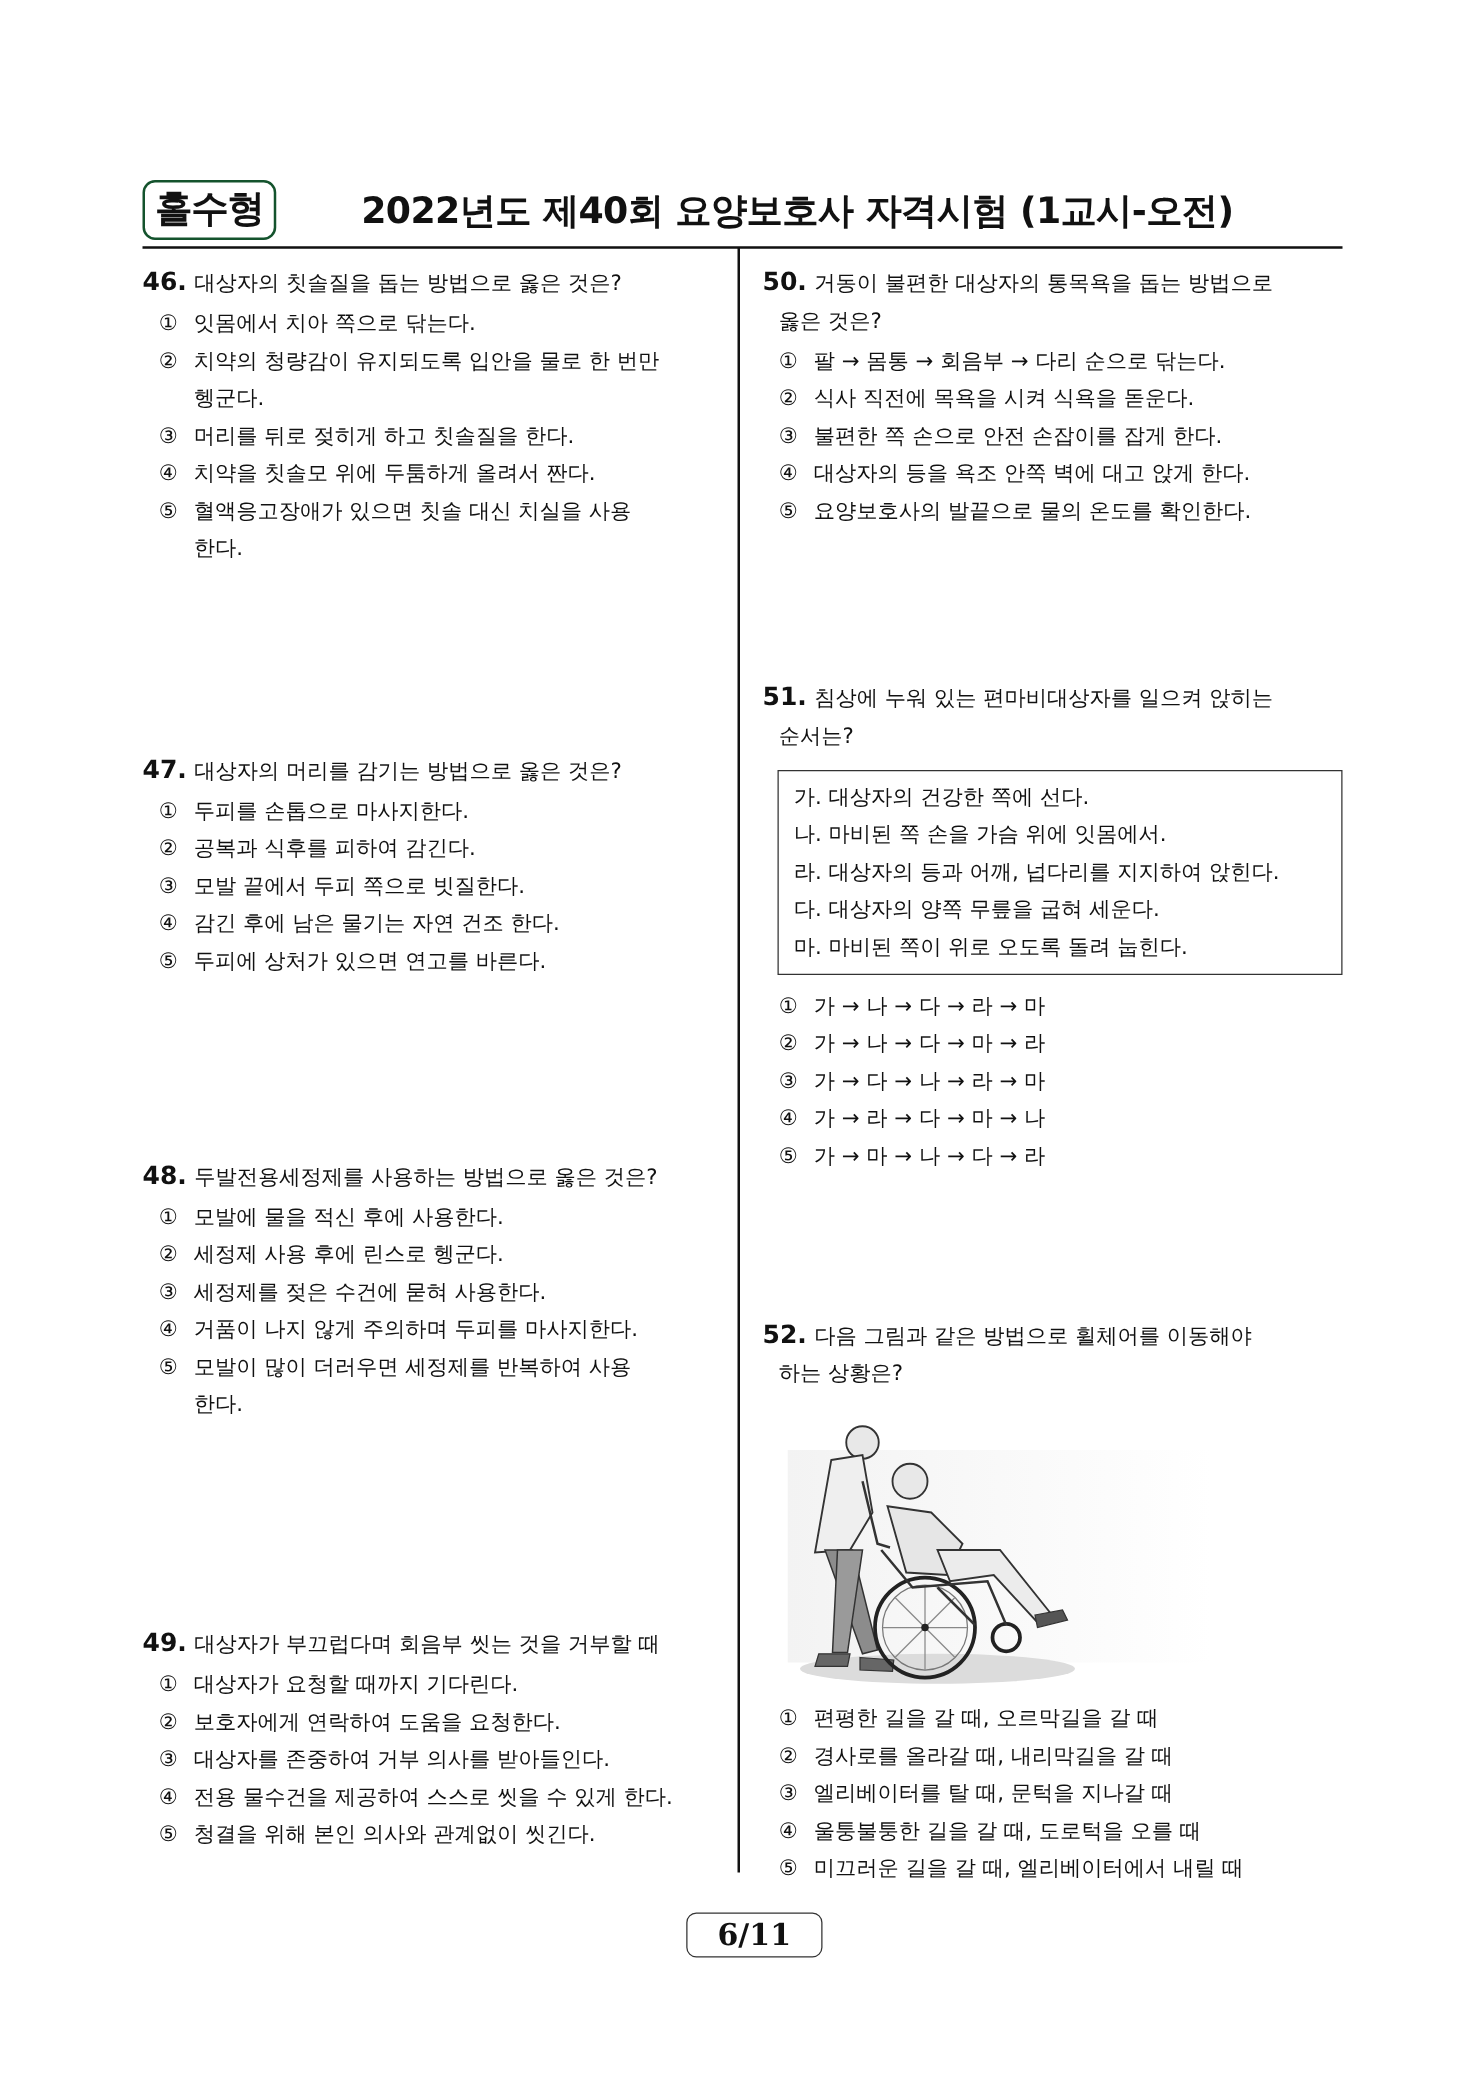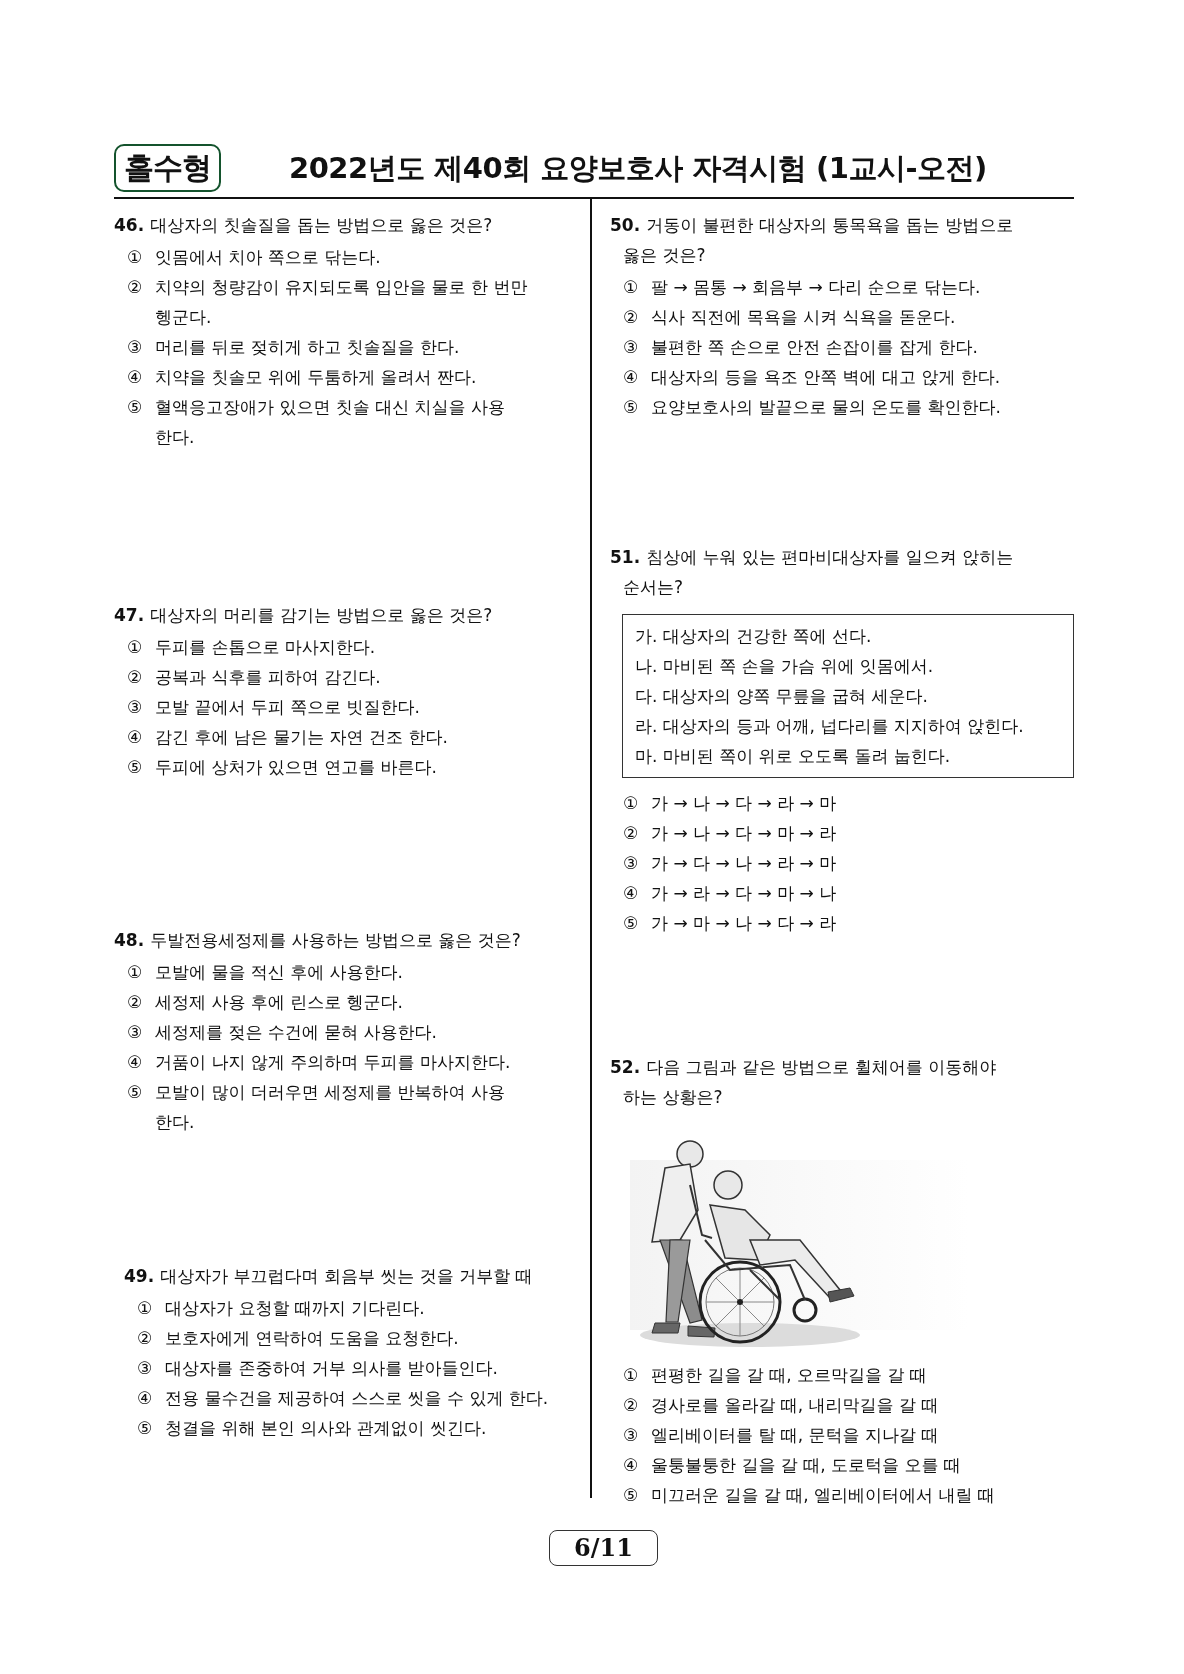--- a/index.html
+++ b/index.html
@@ -7,21 +7,21 @@
          font-family: "DejaVu Sans", "Liberation Sans", sans-serif; color: #111; }
   .header { position: absolute; left: 114px; top: 144px; width: 960px; height: 50px; }
   .form-type { position: absolute; left: 0; top: 0; height: 44px; padding: 0 8px;
                border: 2px solid #14532d; border-radius: 10px; font-size: 30px; font-weight: bold;
                line-height: 44px; letter-spacing: -1px; }
   .title { position: absolute; left: 175px; top: 2px; font-size: 29px; font-weight: bold;
            line-height: 44px; letter-spacing: -0.5px; white-space: nowrap; text-align: right; }
   .header-rule { position: absolute; left: 114px; top: 197px; width: 960px; height: 2px; background: #111; }
   .col-divider { position: absolute; left: 590px; top: 198px; width: 1.5px; height: 1300px; background: #111; }
   .q { position: absolute; font-size: 17px; line-height: 30px; }
-  .q-num { font-weight: bold; font-size: 17px; margin-right: 6px; }
+  .q-num { font-weight: bold; font-size: 20px; margin-right: 6px; }
   .q-stem { display: block; }
   .q-stem .cont { display: block; padding-left: 13px; }
   .opts { margin-top: 2px; }
   .opt { display: flex; padding-left: 13px; }
   .opt-mark { width: 28px; flex: 0 0 28px; }
   .opt-text { flex: 1; text-align: justify; text-align-last: left; }
   .opt-text .cont { display: block; }
   .left { left: 114px; width: 460px; }
   .right { left: 610px; width: 464px; }
   .box { margin: 12px 0 10px 12px; border: 1.5px solid #333; padding: 6px 12px; }
@@ -127,21 +127,21 @@
     <div class="opt">
         <span class="opt-mark">⑤</span>
         <span class="opt-text">
           <span class="cont">모발이 많이 더러우면 세정제를 반복하여 사용</span>
           <span class="cont">한다.</span>
         </span>
       </div>
   </div>
 </div>
 
-<div class="q left" style="top:1261px;margin-left:10px;">
+<div class="q left" style="top:1299px;">
   <div class="q-stem">
     <span class="q-num">49.</span><span>대상자가 부끄럽다며 회음부 씻는 것을 거부할 때</span>
   </div>
   <div class="opts">
     <div class="opt">
         <span class="opt-mark">①</span>
         <span class="opt-text">대상자가 요청할 때까지 기다린다.</span>
       </div>
     <div class="opt">
         <span class="opt-mark">②</span>
@@ -192,22 +192,22 @@
 </div>
 
 <div class="q right" style="top:542px;">
   <div class="q-stem">
     <span class="q-num">51.</span><span>침상에 누워 있는 편마비대상자를 일으켜 앉히는</span>
     <span class="cont">순서는?</span>
   </div>
   <div class="box">
     <span class="box-line">가. 대상자의 건강한 쪽에 선다.</span>
     <span class="box-line">나. 마비된 쪽 손을 가슴 위에 잇몸에서.</span>
+    <span class="box-line">라. 대상자의 등과 어깨, 넙다리를 지지하여 앉힌다.</span>
     <span class="box-line">다. 대상자의 양쪽 무릎을 굽혀 세운다.</span>
-    <span class="box-line">라. 대상자의 등과 어깨, 넙다리를 지지하여 앉힌다.</span>
     <span class="box-line">마. 마비된 쪽이 위로 오도록 돌려 눕힌다.</span>
   </div>
   <div class="opts">
     <div class="opt">
         <span class="opt-mark">①</span>
         <span class="opt-text">가 → 나 → 다 → 라 → 마</span>
       </div>
     <div class="opt">
         <span class="opt-mark">②</span>
         <span class="opt-text">가 → 나 → 다 → 마 → 라</span>

